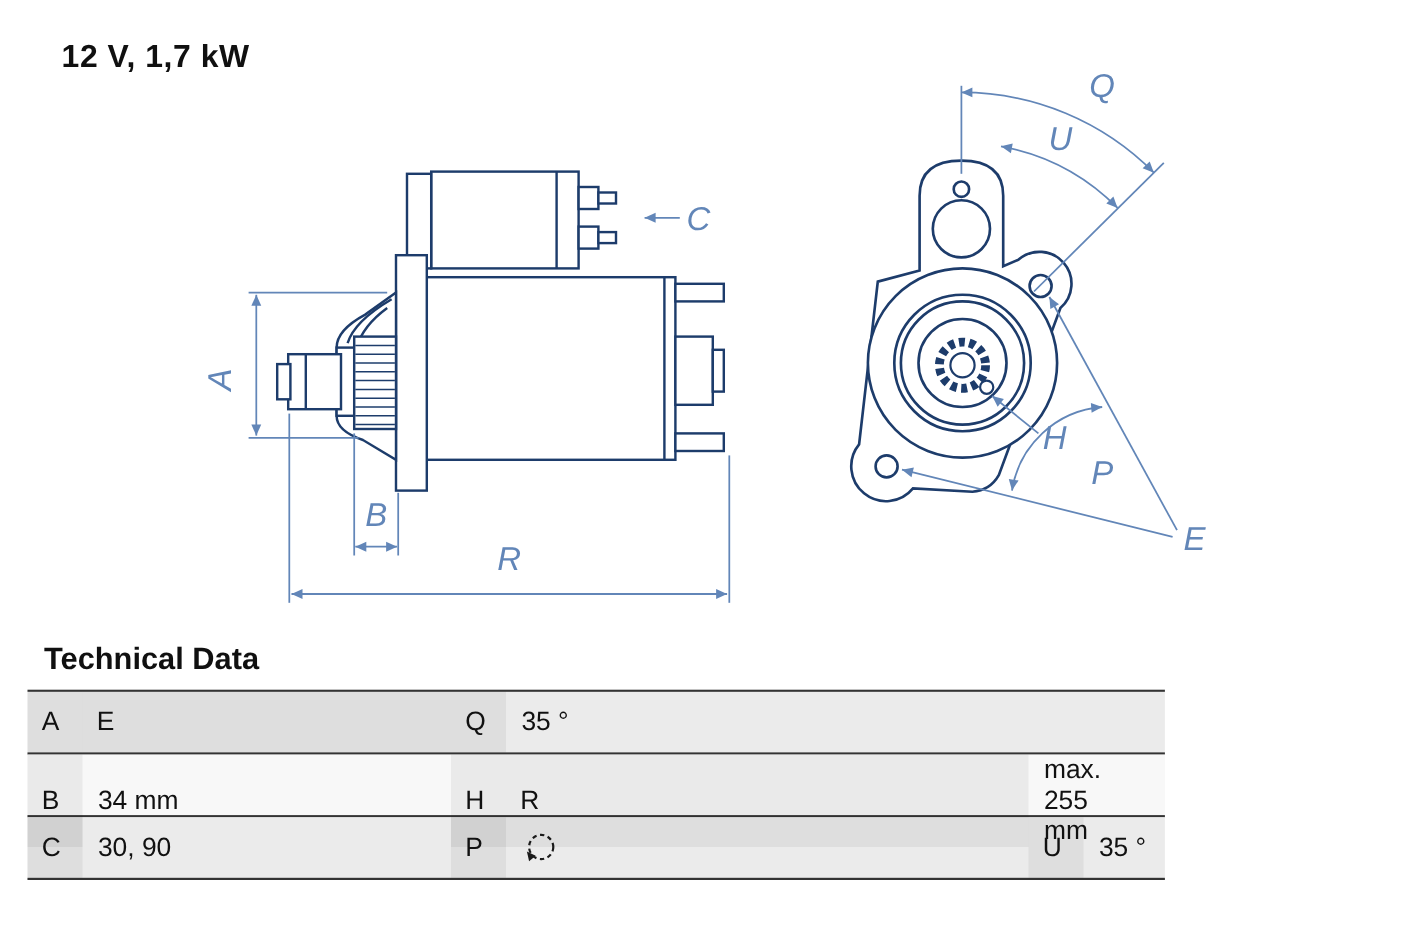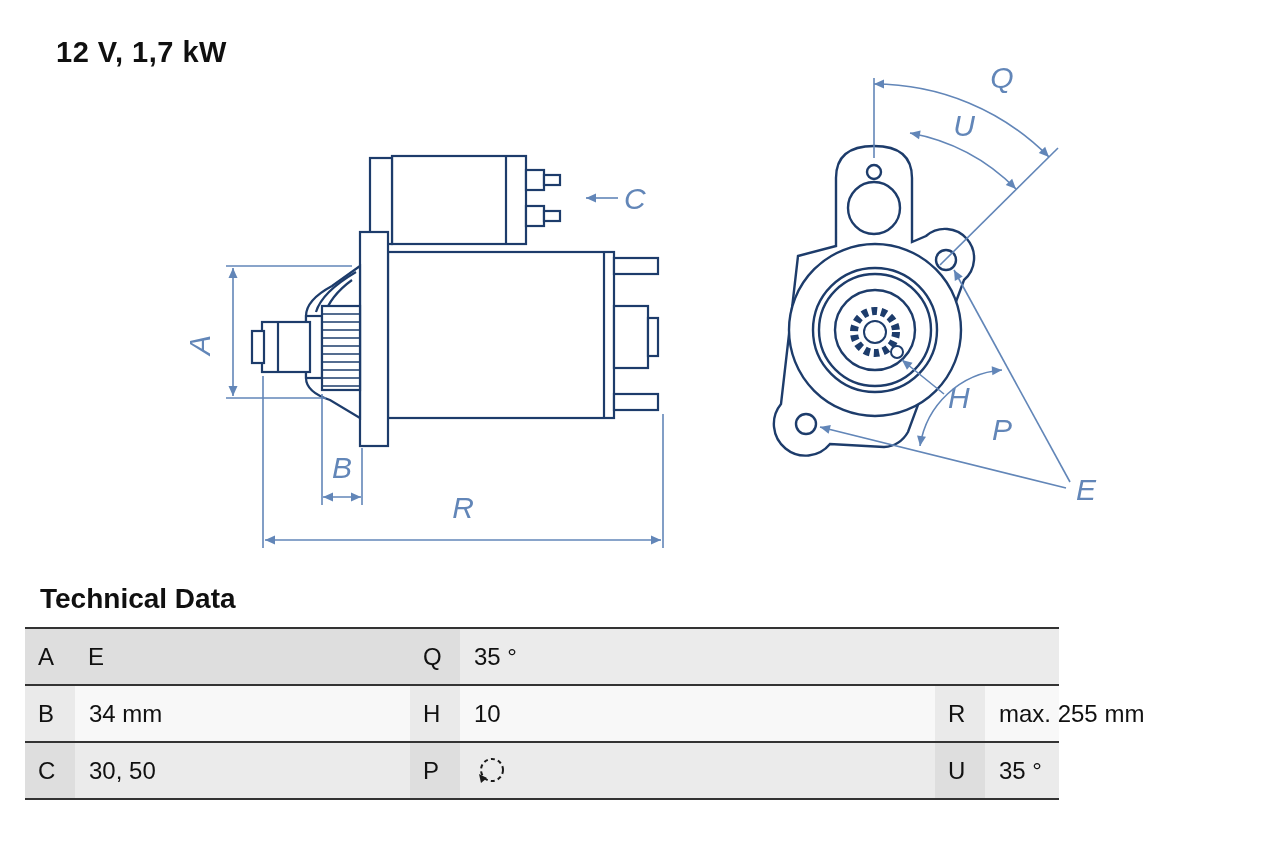--- a/index.html
+++ b/index.html
@@ -176,28 +176,27 @@
       <div class="cell key">A</div>
       <div class="cell key">E</div>
       <div class="cell key">Q</div>
       <div class="cell val">35 °</div>
     </div>
 
     <div class="t-row">
       <div class="cell key">B</div>
       <div class="cell val">34 mm</div>
       <div class="cell key">H</div>
-      <div class="cell val">10</div>
       <div class="cell key">R</div>
       <div class="cell val">max. 255 mm</div>
     </div>
 
     <div class="t-row">
       <div class="cell key">C</div>
-      <div class="cell val">30, 50</div>
+      <div class="cell val">30, 90</div>
       <div class="cell key">P</div>
       <div class="cell val">
         <svg class="rot-icon" width="36" height="32" viewBox="0 0 36 32">
           <circle cx="18" cy="15" r="11" fill="none" stroke="#1a1a1a" stroke-width="2" stroke-dasharray="4 3.2"></circle>
           <polygon points="5,19 13,23 7,28" fill="#1a1a1a"></polygon>
         </svg>
       </div>
       <div class="cell key">U</div>
       <div class="cell val">35 °</div>
     </div>

